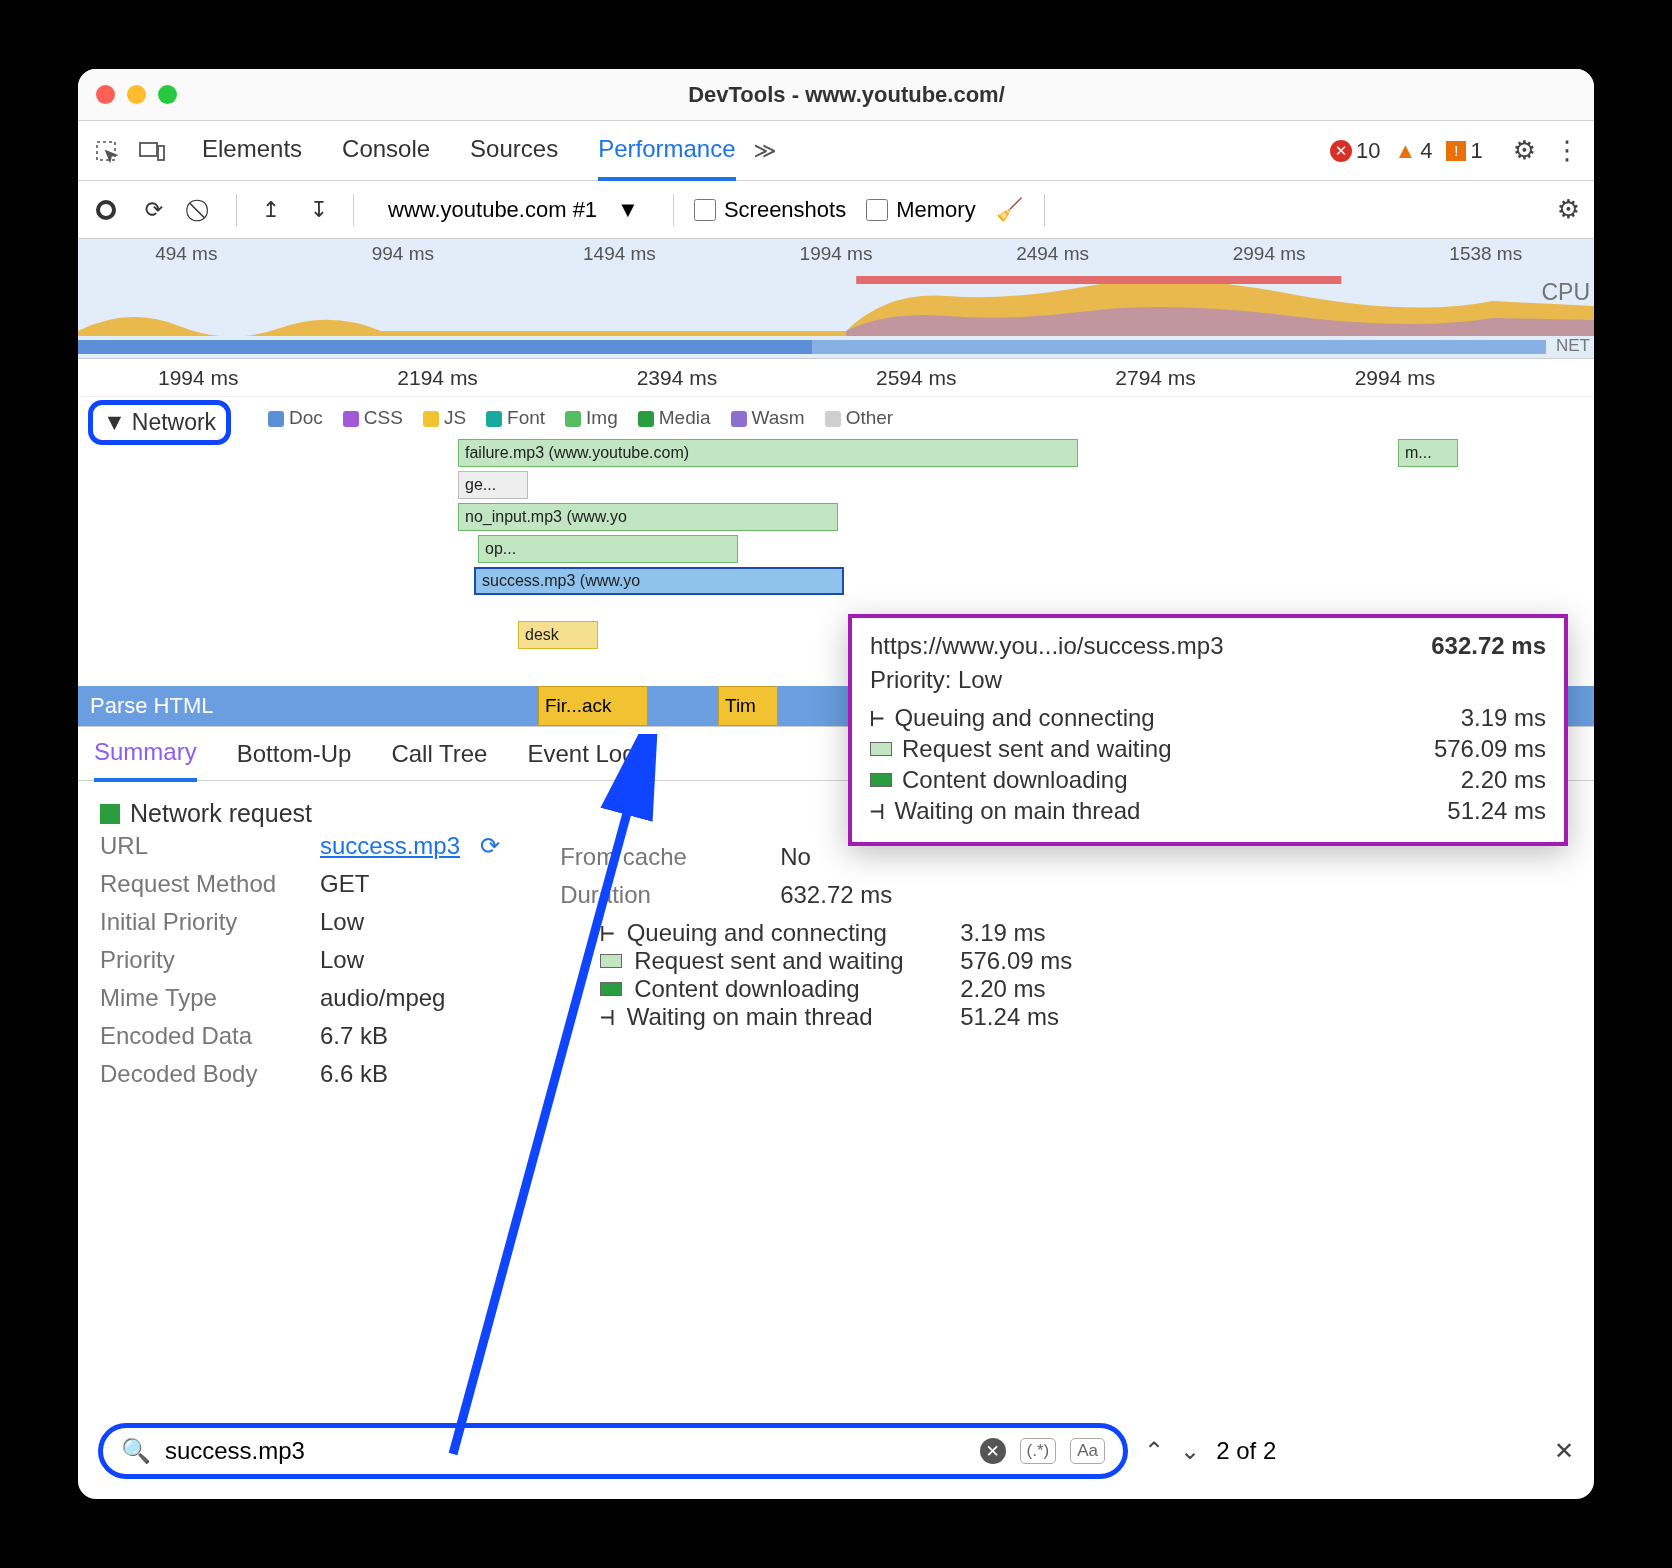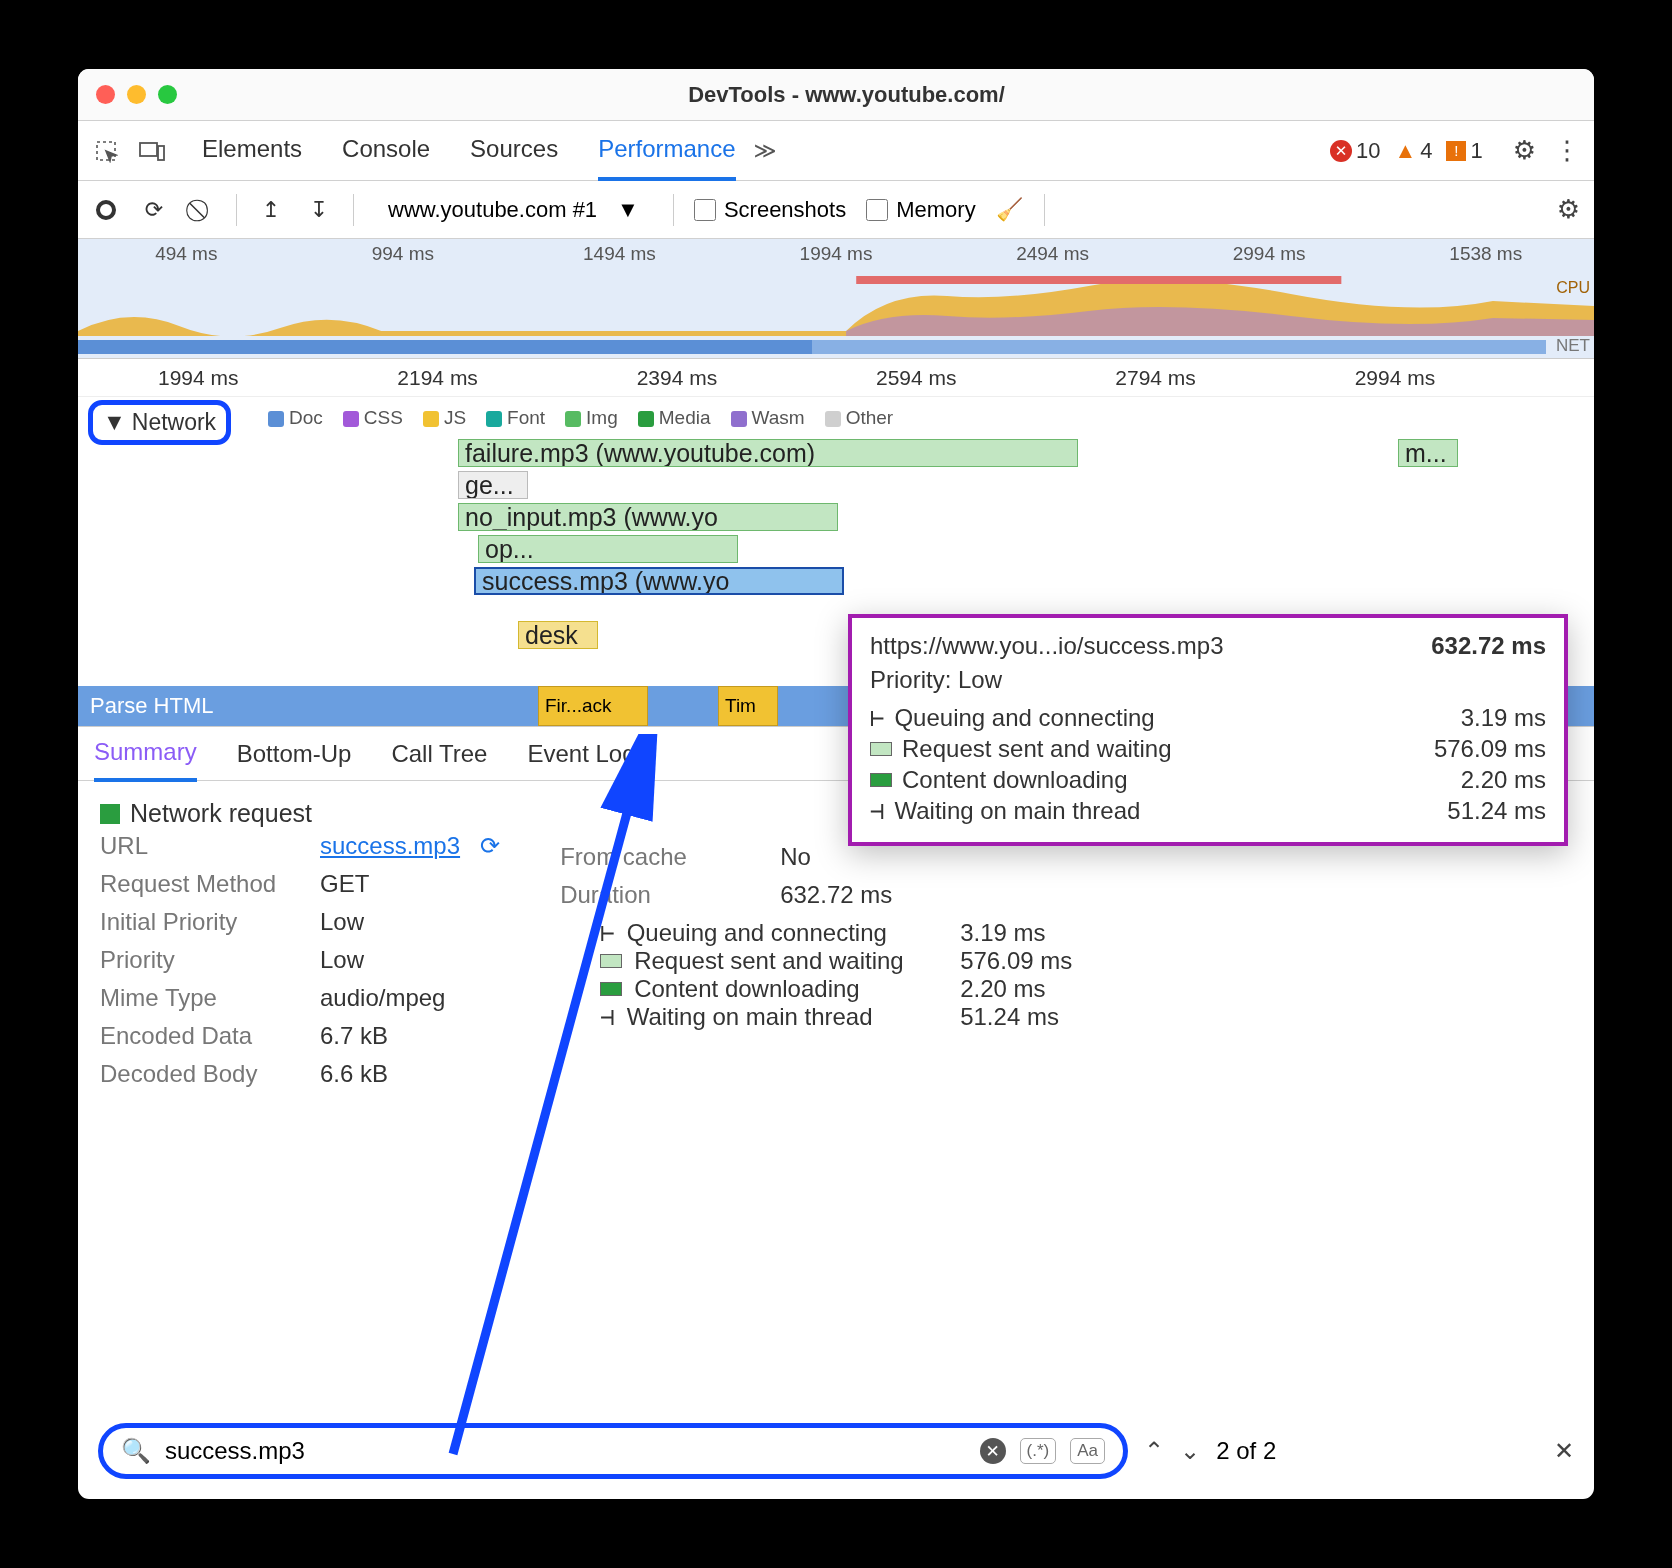--- a/index.html
+++ b/index.html
@@ -1,17 +1,17 @@
 <!DOCTYPE html>
 <html><head>
 <meta charset="utf-8">
 <style>
   * { margin: 0; padding: 0; box-sizing: border-box; font-family: -apple-system, BlinkMacSystemFont, "Segoe UI", Helvetica, Arial, sans-serif; }
   body { background: #000; width: 1672px; height: 1568px; display: flex; align-items: center; justify-content: center; }
-  .window { width: 1516px; height: 1430px; background: #fff; border-radius: 11px; overflow: hidden; box-shadow: 0 30px 80px rgba(0,0,0,0.5); position: relative; }
+  .window { width: 1516px; height: 1430px; background: #fff; border-radius: 18px; overflow: hidden; box-shadow: 0 30px 80px rgba(0,0,0,0.5); position: relative; }
   
   .titlebar { height: 52px; display: flex; align-items: center; padding: 0 18px; border-bottom: 1px solid #d0d0d0; background: #fafafa; }
   .traffic { display: flex; gap: 12px; }
   .dot { width: 19px; height: 19px; border-radius: 50%; }
   .dot.red { background: #ff5f57; } .dot.yel { background: #febc2e; } .dot.grn { background: #28c840; }
   .title { flex: 1; text-align: center; font-size: 22px; font-weight: 600; color: #333; padding-right: 60px; }
   
   .tabbar { height: 60px; display: flex; align-items: center; padding: 0 14px; gap: 18px; border-bottom: 1px solid #d0d0d0; font-size: 24px; color: #333; }
   .tabbar .icon { width: 28px; height: 28px; display: inline-flex; align-items: center; justify-content: center; }
   .tabs { display: flex; gap: 40px; margin-left: 18px; }
@@ -30,34 +30,34 @@
   .rec { width: 20px; height: 20px; border-radius: 50%; border: 4px solid #333; }
   .sep { width: 1px; height: 32px; background: #ccc; }
   .pageselect { display: flex; align-items: center; gap: 20px; padding: 3px 14px; }
   .chk { display: flex; align-items: center; gap: 8px; }
   .chk input { width: 22px; height: 22px; }
   
   .overview { height: 120px; background: #e3ecf9; border-bottom: 1px solid #ccc; position: relative; font-size: 19px; color: #555; }
   .ovticks { display: flex; position: absolute; top: 4px; width: 100%; }
   .ovticks span { flex: 1; text-align: center; }
   .ovwave { position: absolute; bottom: 22px; width: 100%; height: 60px; }
-  .cpulbl { position: absolute; right: 4px; top: 40px; font-size: 16px; color: #a16207; }
+  .cpulbl { position: absolute; right: 4px; top: 40px; font-size: 23px; color: #737373; }
   .netlbl { position: absolute; right: 4px; bottom: 2px; font-size: 17px; color: #777; }
   .netbar { position: absolute; bottom: 4px; left: 0; right: 48px; height: 14px; background: linear-gradient(to right, #5b8fd6 0%, #5b8fd6 50%, #88b0e4 50%); }
   
   .ruler { height: 38px; display: flex; align-items: center; font-size: 21px; color: #333; border-bottom: 1px solid #eee; padding-left: 80px; }
   .ruler span { flex: 1; }
   
   .netsection { position: relative; height: 330px; border-bottom: 1px solid #ccc; overflow: hidden; }
   .netlabel { position: absolute; left: 10px; top: 3px; border: 5px solid #1045ff; border-radius: 14px; padding: 4px 10px; display: flex; align-items: center; gap: 6px; font-size: 23px; color: #333; background:#fff; z-index: 3; }
   .legend { position: absolute; left: 190px; top: 10px; display: flex; gap: 20px; font-size: 19px; color: #555; align-items: center; }
   .legend .sw { width: 16px; height: 16px; border-radius: 3px; display: inline-block; margin-right: 5px; vertical-align: middle; }
   
   .bars { position: absolute; top: 42px; left: 0; right: 0; }
-  .bar { position: absolute; height: 28px; font-size: 25px; color: #222; display: flex; align-items: center; padding: 0 6px; white-space: nowrap; overflow: hidden; }
+  .bar { position: absolute; height: 28px; font-size: 16px; color: #222; display: flex; align-items: center; padding: 0 6px; white-space: nowrap; overflow: hidden; }
   .bar.green { background: #c2e6c2; border: 1px solid #6eb86e; }
   .bar.sel { background: #8fc2ed; border: 2px solid #1a4da8; }
   
   .tooltip { position: absolute; left: 770px; top: 545px; width: 720px; background: #fff; border: 4px solid #a21caf; box-shadow: 0 8px 30px rgba(0,0,0,0.25); padding: 14px 18px; font-size: 24px; color: #333; z-index: 5; }
   .tooltip .tthead { display: flex; justify-content: space-between; margin-bottom: 6px; }
   .tooltip .ttrow { display: flex; justify-content: space-between; align-items: center; margin: 3px 0; }
   .tooltip .ttlbl { display: flex; align-items: center; gap: 10px; }
   .ttbox { width: 22px; height: 14px; border: 1px solid #666; display: inline-block; }
   
   .flamehdr { height: 40px; background: #6a9ee0; color: #fff; display: flex; align-items: center; padding: 0 12px; font-size: 22px; }

